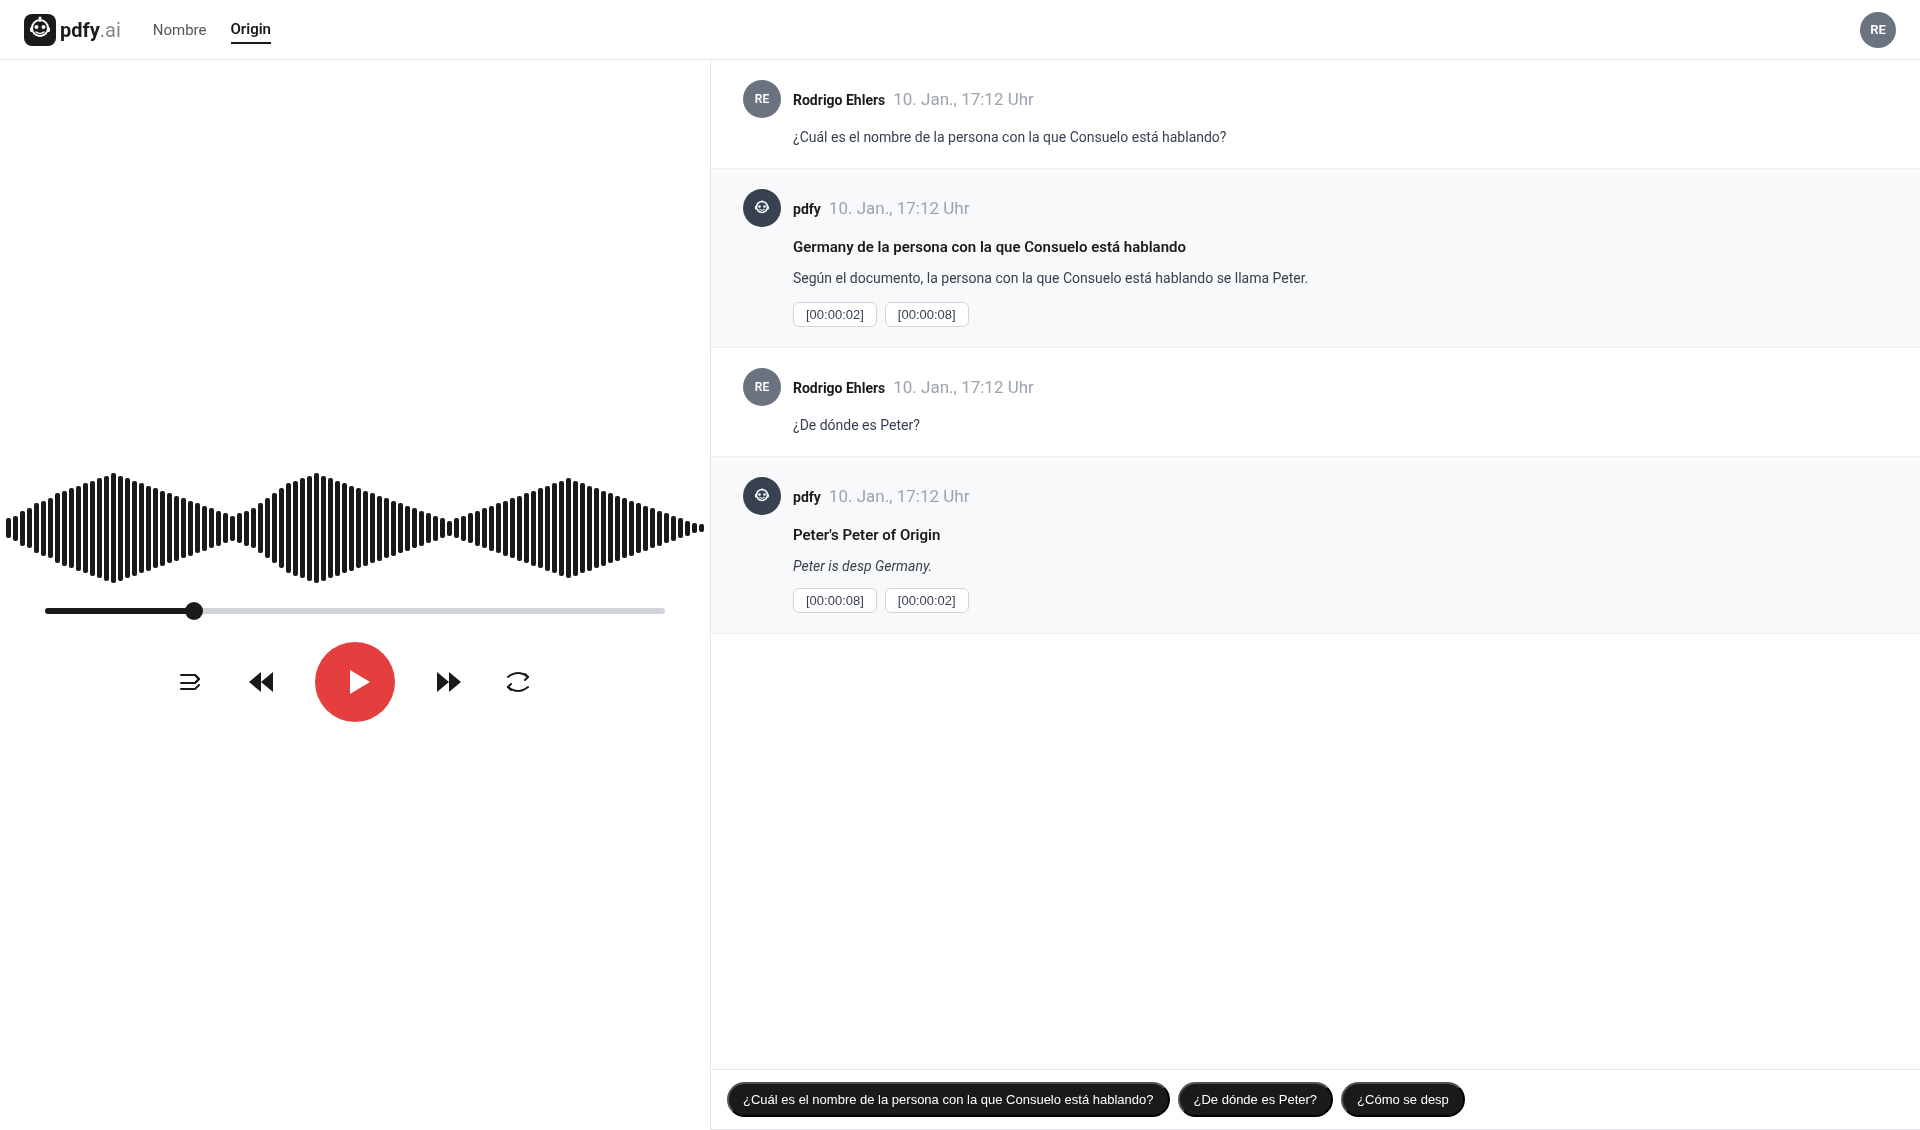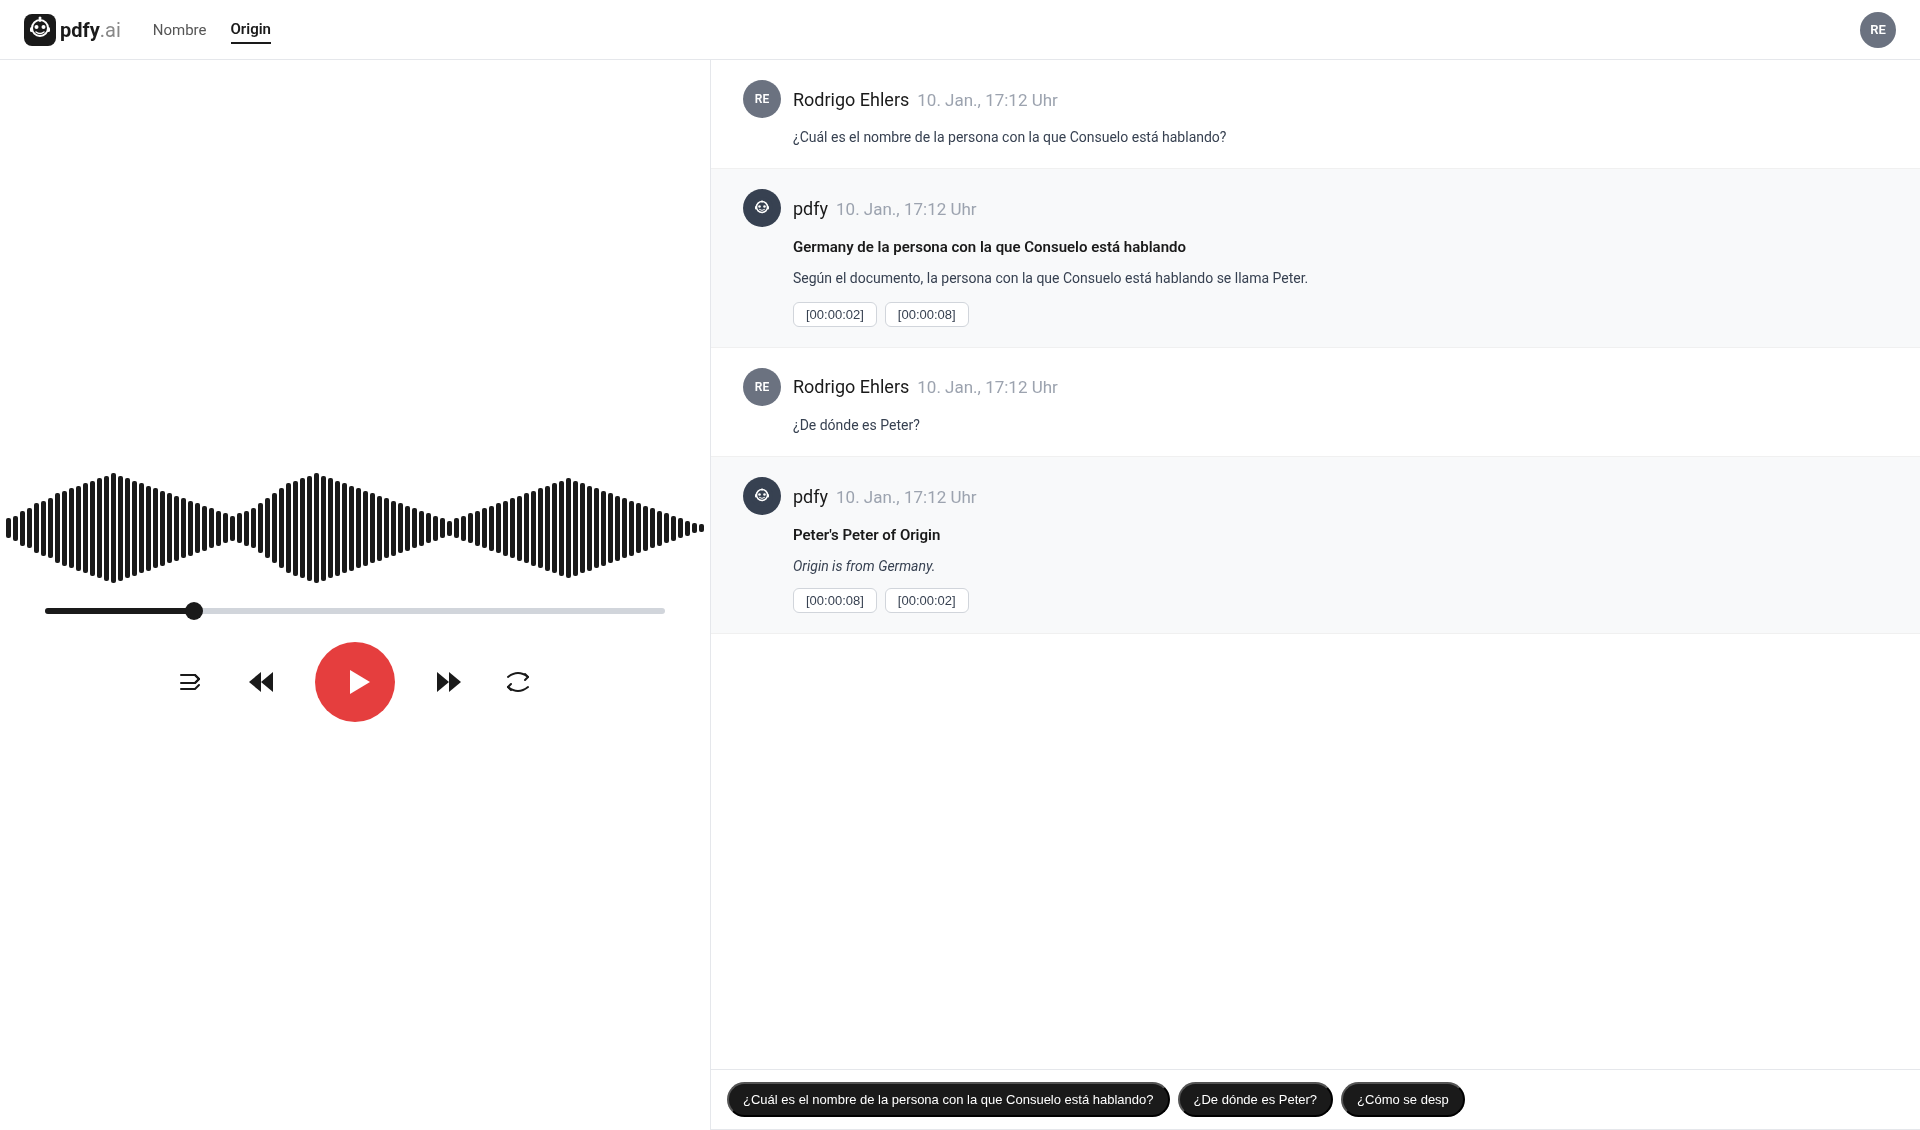--- a/index.html
+++ b/index.html
@@ -215,22 +215,22 @@
     }
     .bot-avatar {
       background: #374151;
     }
     .msg-meta {
       display: flex;
       align-items: baseline;
       gap: 8px;
     }
     .msg-name {
-      font-weight: 400;
-      font-size: 18px;
+      font-weight: 700;
+      font-size: 14px;
     }
     .msg-time {
       font-size: 17px;
       color: #9ca3af;
     }
     .msg-content {
       margin-left: 50px;
       font-size: 14px;
       line-height: 1.6;
       color: #374151;
@@ -575,21 +575,21 @@
               <rect x="16" y="9" width="2" height="3.5" rx="1" fill="white"></rect>
             </svg>
           </div>
           <div class="msg-meta">
             <span class="msg-name">pdfy</span>
             <span class="msg-time">10. Jan., 17:12 Uhr</span>
           </div>
         </div>
         <div class="msg-content">
           <div class="msg-title">Peter's Peter of Origin</div>
-          <div class="msg-italic">Origin is from Germany.</div>
+          <div class="msg-italic">Peter is desp Germany.</div>
           <div class="timestamp-tags">
             <button class="timestamp-tag">[00:00:08]</button>
             <button class="timestamp-tag">[00:00:02]</button>
           </div>
         </div>
       </div>
 
     </div>
 
     <div class="suggestion-bar">

